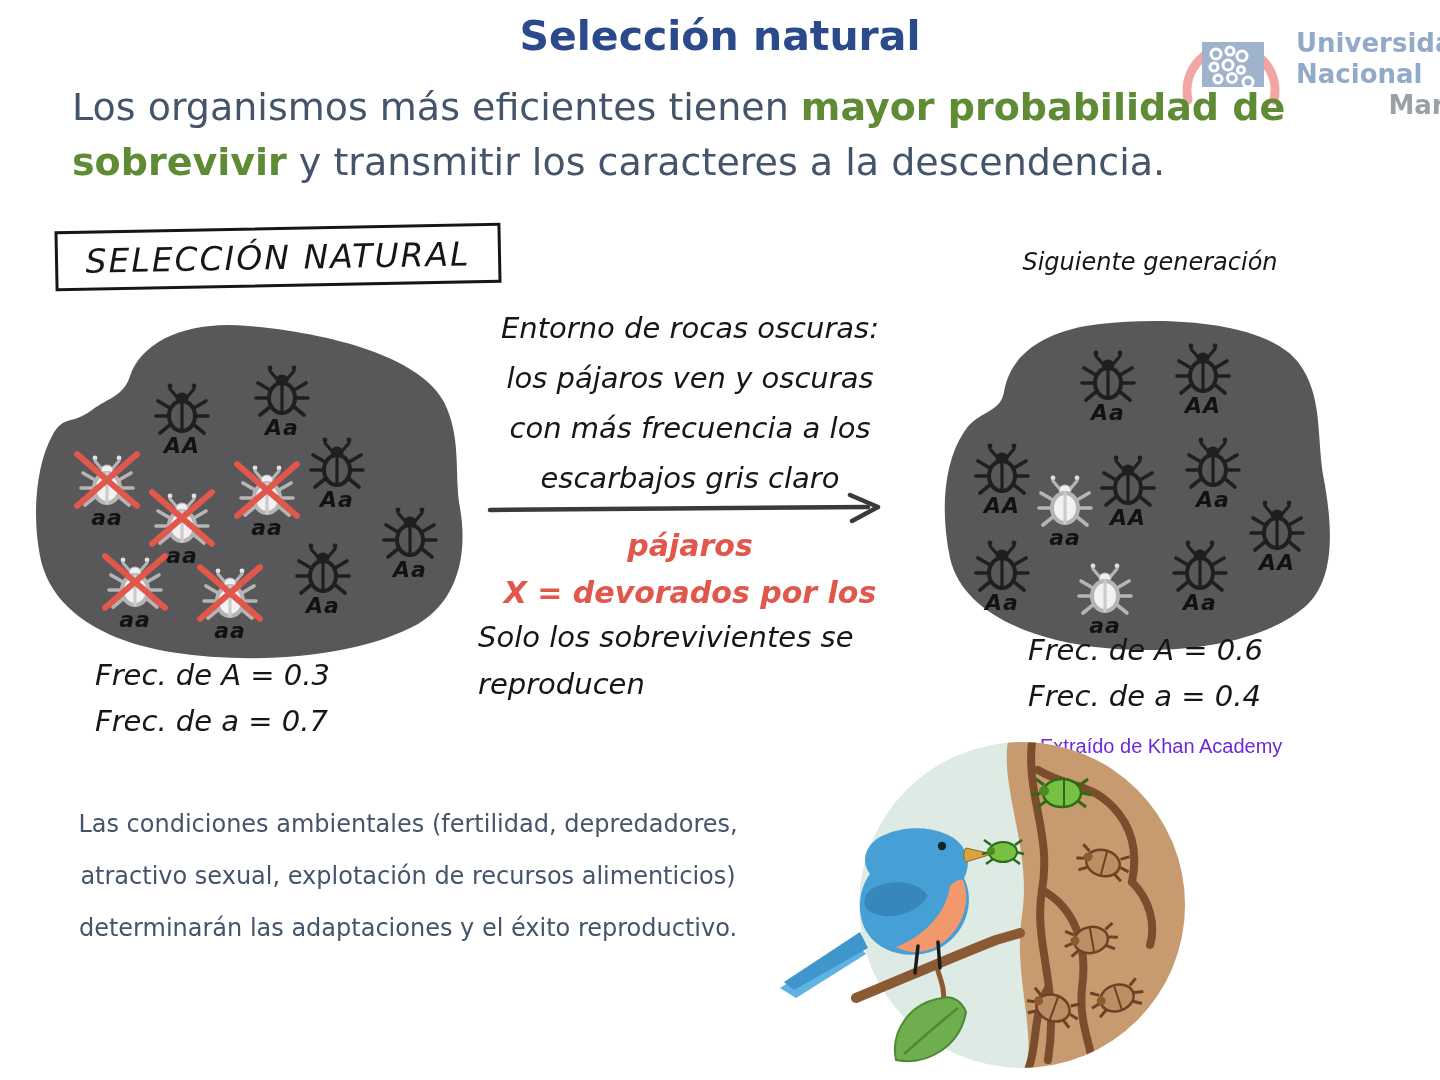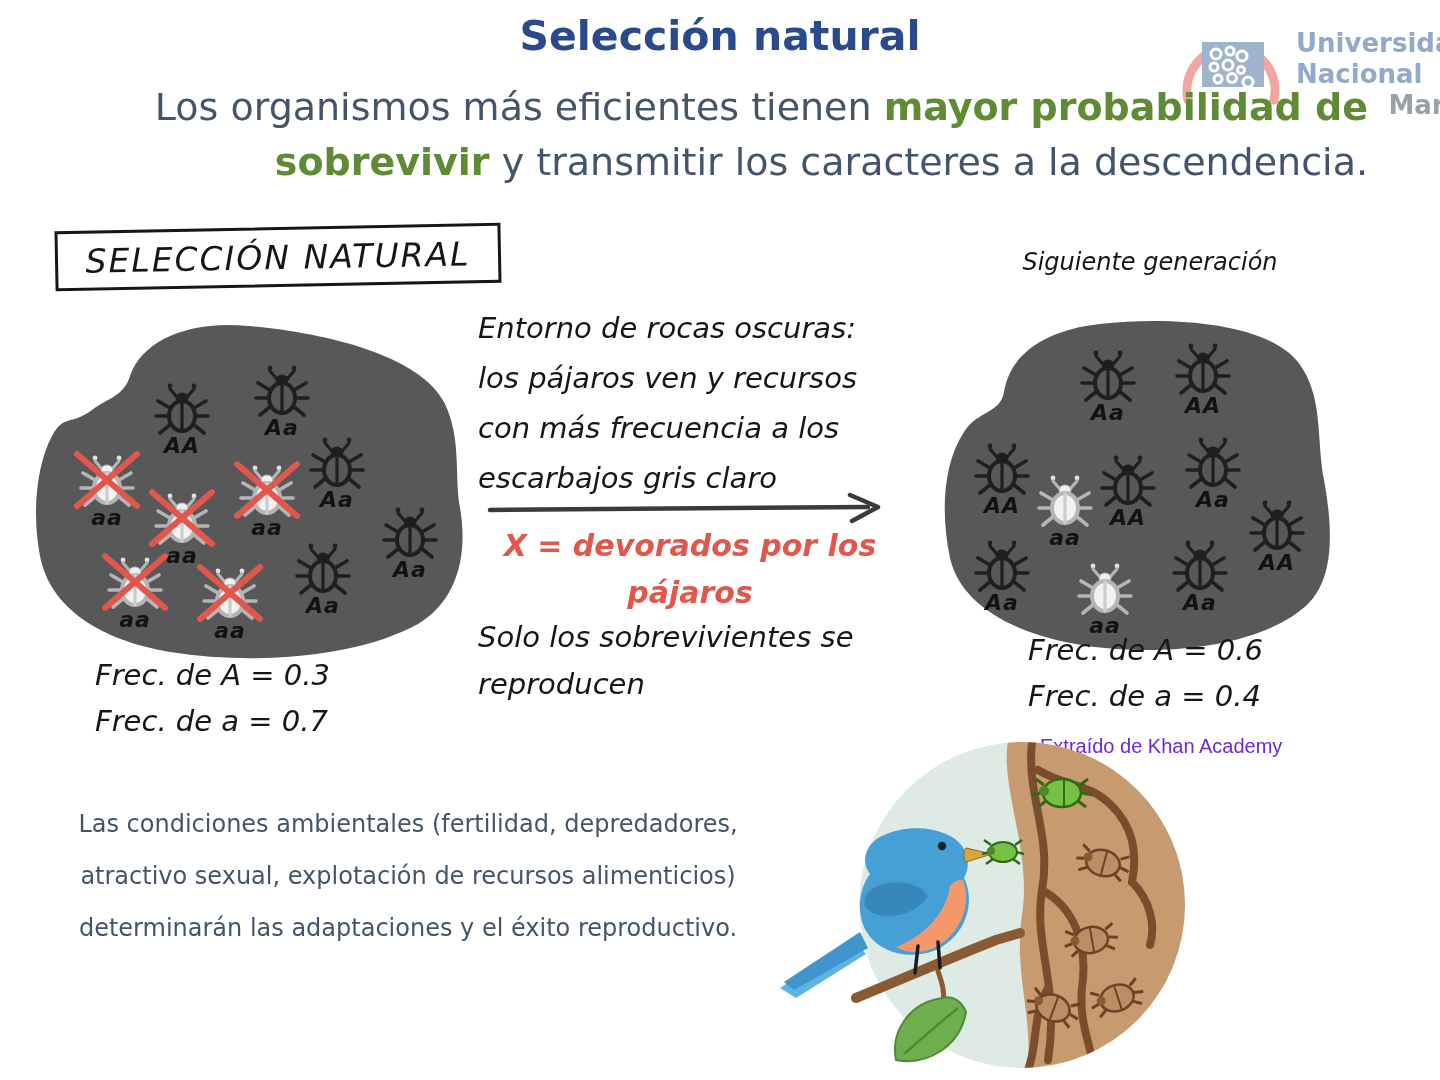--- a/index.html
+++ b/index.html
@@ -12,21 +12,21 @@
     font-size:41px; font-weight:bold; color:#2b4a8c;
   }
   
   .logo { position:absolute; top:4px; left:1172px; display:flex; gap:8px; }
   .logo-mark { width:116px; height:110px; }
   .logo-text { display:flex; flex-direction:column; padding-top:24px;
     font-weight:bold; font-size:26px; line-height:31px; color:#93a9c9; }
   .logo-text .maria { color:#9aa0a6; align-self:flex-end; }
   
   .intro {
-    position:absolute; top:80px; left:72px; width:1296px; text-align:right;
+    position:absolute; top:80px; left:72px; width:1296px; text-align:left;
     font-size:38px; line-height:55px; color:#44546a;
   }
   .intro .green { color:#5e8b33; font-weight:bold; }
   
   .sn-box {
     position:absolute; left:55px; top:227px; width:440px; height:54px;
     border:3px solid #161616; background:#fff; transform:rotate(-1.1deg);
     display:flex; align-items:center; justify-content:center;
   }
   .sn-box span { font-size:33px; font-style:italic; letter-spacing:2px; color:#161616; }
@@ -34,21 +34,21 @@
   .rock-wrap { position:absolute; }
   .rock-wrap.left  { left:30px;  top:318px; width:440px; height:345px; }
   .rock-wrap.right { left:930px; top:310px; width:410px; height:350px; }
   .rock { position:absolute; inset:0; width:100%; height:100%; }
   .beetle { position:absolute; width:56px; }
   .beetle .bug { width:56px; height:56px; display:block; }
   .beetle .gtype { display:block; text-align:center; font-size:22px; font-weight:bold;
     font-style:italic; color:#121212; margin-top:-3px; letter-spacing:1px; }
   .beetle .cross { position:absolute; left:-7px; top:-3px; width:70px; height:62px; }
   
-  .mid-text { position:absolute; left:478px; top:303px; width:424px; 
+  .mid-text { position:absolute; left:478px; top:303px; width:424px; text-align:center;
     font-size:29px; line-height:50px; font-style:italic; color:#161616; }
   .arrow { position:absolute; left:486px; top:492px; width:404px; height:34px; }
   .red-note { position:absolute; left:478px; top:522px; width:424px; text-align:center;
     font-size:30px; line-height:47px; font-style:italic; font-weight:bold; color:#e2574c; }
   .survivors { position:absolute; left:478px; top:614px; width:424px; text-align:left;
     font-size:29px; line-height:47px; font-style:italic; color:#161616; }
   .next-gen { position:absolute; left:985px; top:248px; width:330px; text-align:center;
     font-size:24px; font-style:italic; color:#161616; }
   .freq { position:absolute; font-size:29px; line-height:46px; font-style:italic;
     color:#161616; text-align:left; }
@@ -268,33 +268,33 @@
     <div class="beetle dark" style="left:242px;top:227px">
         <svg class="bug" viewBox="0 0 56 56">
           <use href="#bug-dark"></use>
         </svg>
         <span class="gtype">Aa</span>
       </div>
   </div>
 
   <div class="mid-text">
     <div>Entorno de rocas oscuras:</div>
-    <div>los pájaros ven y recursos</div>
+    <div>los pájaros ven y oscuras</div>
     <div>con más frecuencia a los</div>
     <div>escarbajos gris claro</div>
   </div>
 
   <svg class="arrow" viewBox="0 0 404 34">
     <path d="M4 18 L382 15" stroke="#3a3a3a" stroke-width="4.5" stroke-linecap="round" fill="none"></path>
     <path d="M364 3 L392 15 L366 29" stroke="#3a3a3a" stroke-width="4.5" stroke-linecap="round" stroke-linejoin="round" fill="none"></path>
   </svg>
 
   <div class="red-note">
+    <div>pájaros</div>
     <div>X = devorados por los</div>
-    <div>pájaros</div>
   </div>
 
   <div class="survivors">
     <div>Solo los sobrevivientes se</div>
     <div>reproducen</div>
   </div>
 
   <div class="freq left">
     <div>Frec. de A = 0.3</div>
     <div>Frec. de a = 0.7</div>

